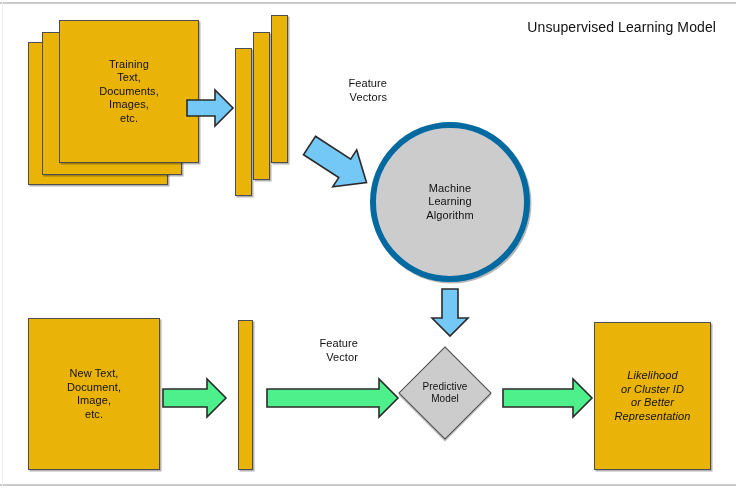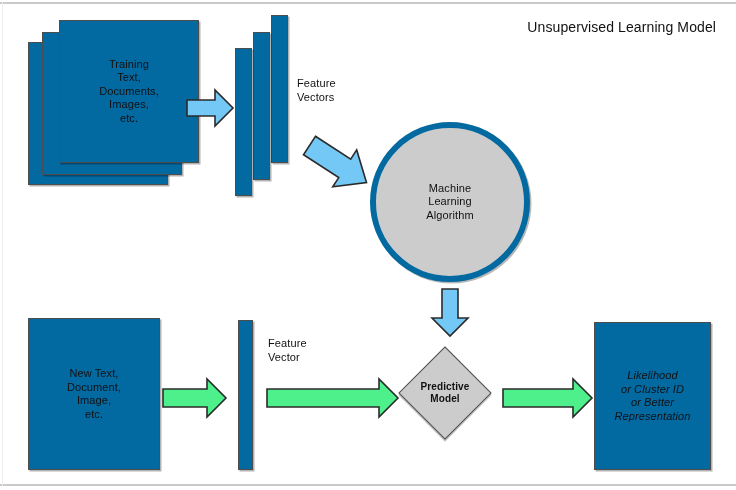--- a/index.html
+++ b/index.html
@@ -26,35 +26,35 @@
   .edge-left{
     position:absolute;
     left:2px;top:2px;
     width:1px;height:484px;
     background:#eeeeee;
   }
 
   
   .box{
     position:absolute;
-    background:#0369a1;
+    background:#eab308;
     border:1px solid #4d4d4d;
     box-sizing:border-box;
     box-shadow:1.5px 1.5px 0 rgba(0,0,0,.30);
   }
   .label{
     position:absolute;
     color:#111111;
     font-size:11px;
     line-height:13.5px;
     text-align:center;
     white-space:pre-line;
     letter-spacing:.1px;
   }
-  .label.left{text-align:left;}
+  .label.left{text-align:right;}
 
   .circle{
     position:absolute;
     background:#cccccc;
     border:6px solid #0369a1;
     border-radius:50%;
     box-sizing:border-box;
     box-shadow:1.5px 1.5px 0 rgba(0,0,0,.28);
     display:flex;
     align-items:center;
@@ -164,21 +164,21 @@
 Vector</div>
 
   <div class="arrow" style="left:266px;top:377px;">
     <svg width="134" height="42" viewBox="0 0 134 42">
       <polygon points="1,12 113,12 113,2 132,21 113,40 113,30 1,30" fill="#4df08a" stroke="#2b2b2b" stroke-width="1.6" stroke-linejoin="miter"></polygon>
     </svg>
   </div>
 
   <div class="diamond" style="left:412px;top:360px;width:66px;height:66px;"></div>
   <div class="diamond-text" style="left:405px;top:360px;width:80px;height:66px;">
-    <span class="label" style="position:relative;left:auto;top:auto;width:80px;font-size:10px;line-height:12px;font-weight:bold;">Predictive
+    <span class="label" style="position:relative;left:auto;top:auto;width:80px;font-size:10px;line-height:12px;">Predictive
 Model</span>
   </div>
 
   <div class="arrow" style="left:502px;top:377px;">
     <svg width="92" height="42" viewBox="0 0 92 42">
       <polygon points="1,12 71,12 71,2 90,21 71,40 71,30 1,30" fill="#4df08a" stroke="#2b2b2b" stroke-width="1.6" stroke-linejoin="miter"></polygon>
     </svg>
   </div>
 
   <div class="box" style="left:594px;top:322px;width:117px;height:148px;font-style:italic;">

